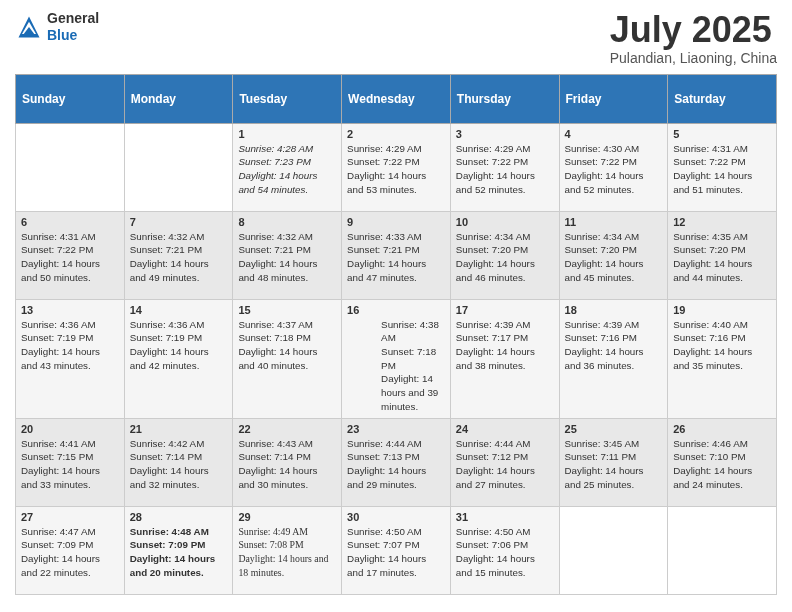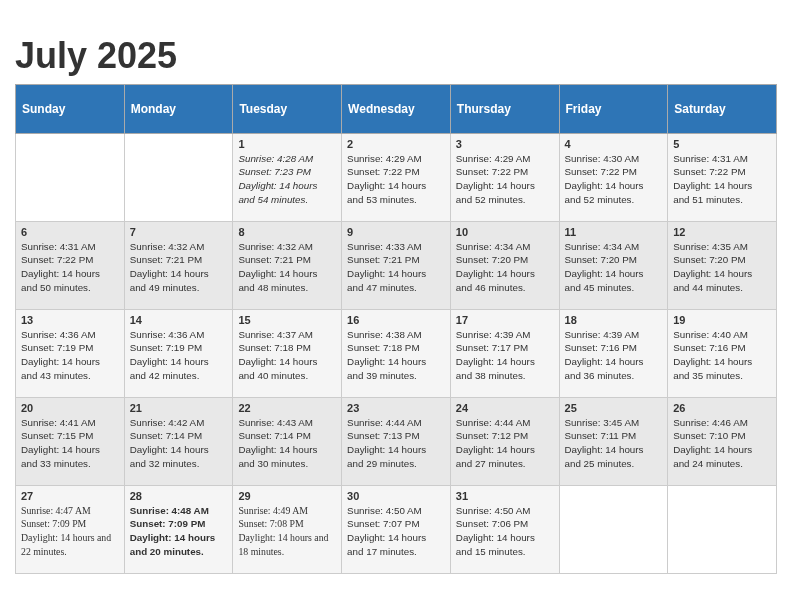--- a/index.html
+++ b/index.html
@@ -32,21 +32,20 @@
       font-weight: bold;
       line-height: 1.2;
     }
     .logo-general { color: #333; }
     .logo-blue { color: #1a6bb5; }
     .logo-icon {
       width: 28px;
       height: 28px;
     }
     .title-block {
-      margin-top: 26px;
     }
     .month-title {
       font-size: 36px;
       font-weight: bold;
       color: #333;
       line-height: 1.1;
     }
     .location {
       font-size: 14px;
       color: #555;
@@ -93,22 +92,34 @@
     }
     .empty-cell {
       background: #fff !important;
     }
   </style>
 </head>
 <body>
 
 <div class="page">
   <div class="header">
+    <div class="logo">
+      <svg class="logo-icon" viewBox="0 0 32 32">
+        <polygon points="16,4 28,28 4,28" fill="#1a6bb5"></polygon>
+        <polygon points="16,10 24,24 8,24" fill="#fff"></polygon>
+        <polygon points="16,16 22,24 10,24" fill="#1a6bb5"></polygon>
+      </svg>
+      <div class="logo-text">
+        <span class="logo-general">General</span><br>
+        <span class="logo-blue">Blue</span>
+      </div>
+    </div>
     <div class="title-block">
       <div class="month-title">July 2025</div>
+      <div class="location">Pulandian, Liaoning, China</div>
     </div>
   </div>
 
   <table class="calendar">
     <thead>
       <tr>
       <th>Sunday</th>
           <th>Monday</th>
           <th>Tuesday</th>
           <th>Wednesday</th>
@@ -210,21 +221,21 @@
 Daylight: 14 hours and 42 minutes.</div>
           </td>
           <td>
             <span class="day-num">15</span>
             <div class="day-info" style="white-space: pre-line;">Sunrise: 4:37 AM
 Sunset: 7:18 PM
 Daylight: 14 hours and 40 minutes.</div>
           </td>
           <td>
             <span class="day-num">16</span>
-            <div class="day-info" style="white-space: pre-line;">Sunrise: 4:38 AM
+            <div class="day-info" style="white-space: pre-line; margin-left: 34px;">Sunrise: 4:38 AM
 Sunset: 7:18 PM
 Daylight: 14 hours and 39 minutes.</div>
           </td>
           <td>
             <span class="day-num">17</span>
             <div class="day-info" style="white-space: pre-line;">Sunrise: 4:39 AM
 Sunset: 7:17 PM
 Daylight: 14 hours and 38 minutes.</div>
           </td>
           <td>
@@ -280,21 +291,21 @@
           <td>
             <span class="day-num">26</span>
             <div class="day-info" style="white-space: pre-line;">Sunrise: 4:46 AM
 Sunset: 7:10 PM
 Daylight: 14 hours and 24 minutes.</div>
           </td>
         </tr>
         <tr>
           <td>
             <span class="day-num">27</span>
-            <div class="day-info" style="white-space: pre-line; font-family: Liberation Serif, serif;">Sunrise: 4:47 AM
+            <div class="day-info" style="white-space: pre-line;">Sunrise: 4:47 AM
 Sunset: 7:09 PM
 Daylight: 14 hours and 22 minutes.</div>
           </td>
           <td>
             <span class="day-num">28</span>
             <div class="day-info" style="white-space: pre-line; font-weight: bold;">Sunrise: 4:48 AM
 Sunset: 7:09 PM
 Daylight: 14 hours and 20 minutes.</div>
           </td>
           <td>

